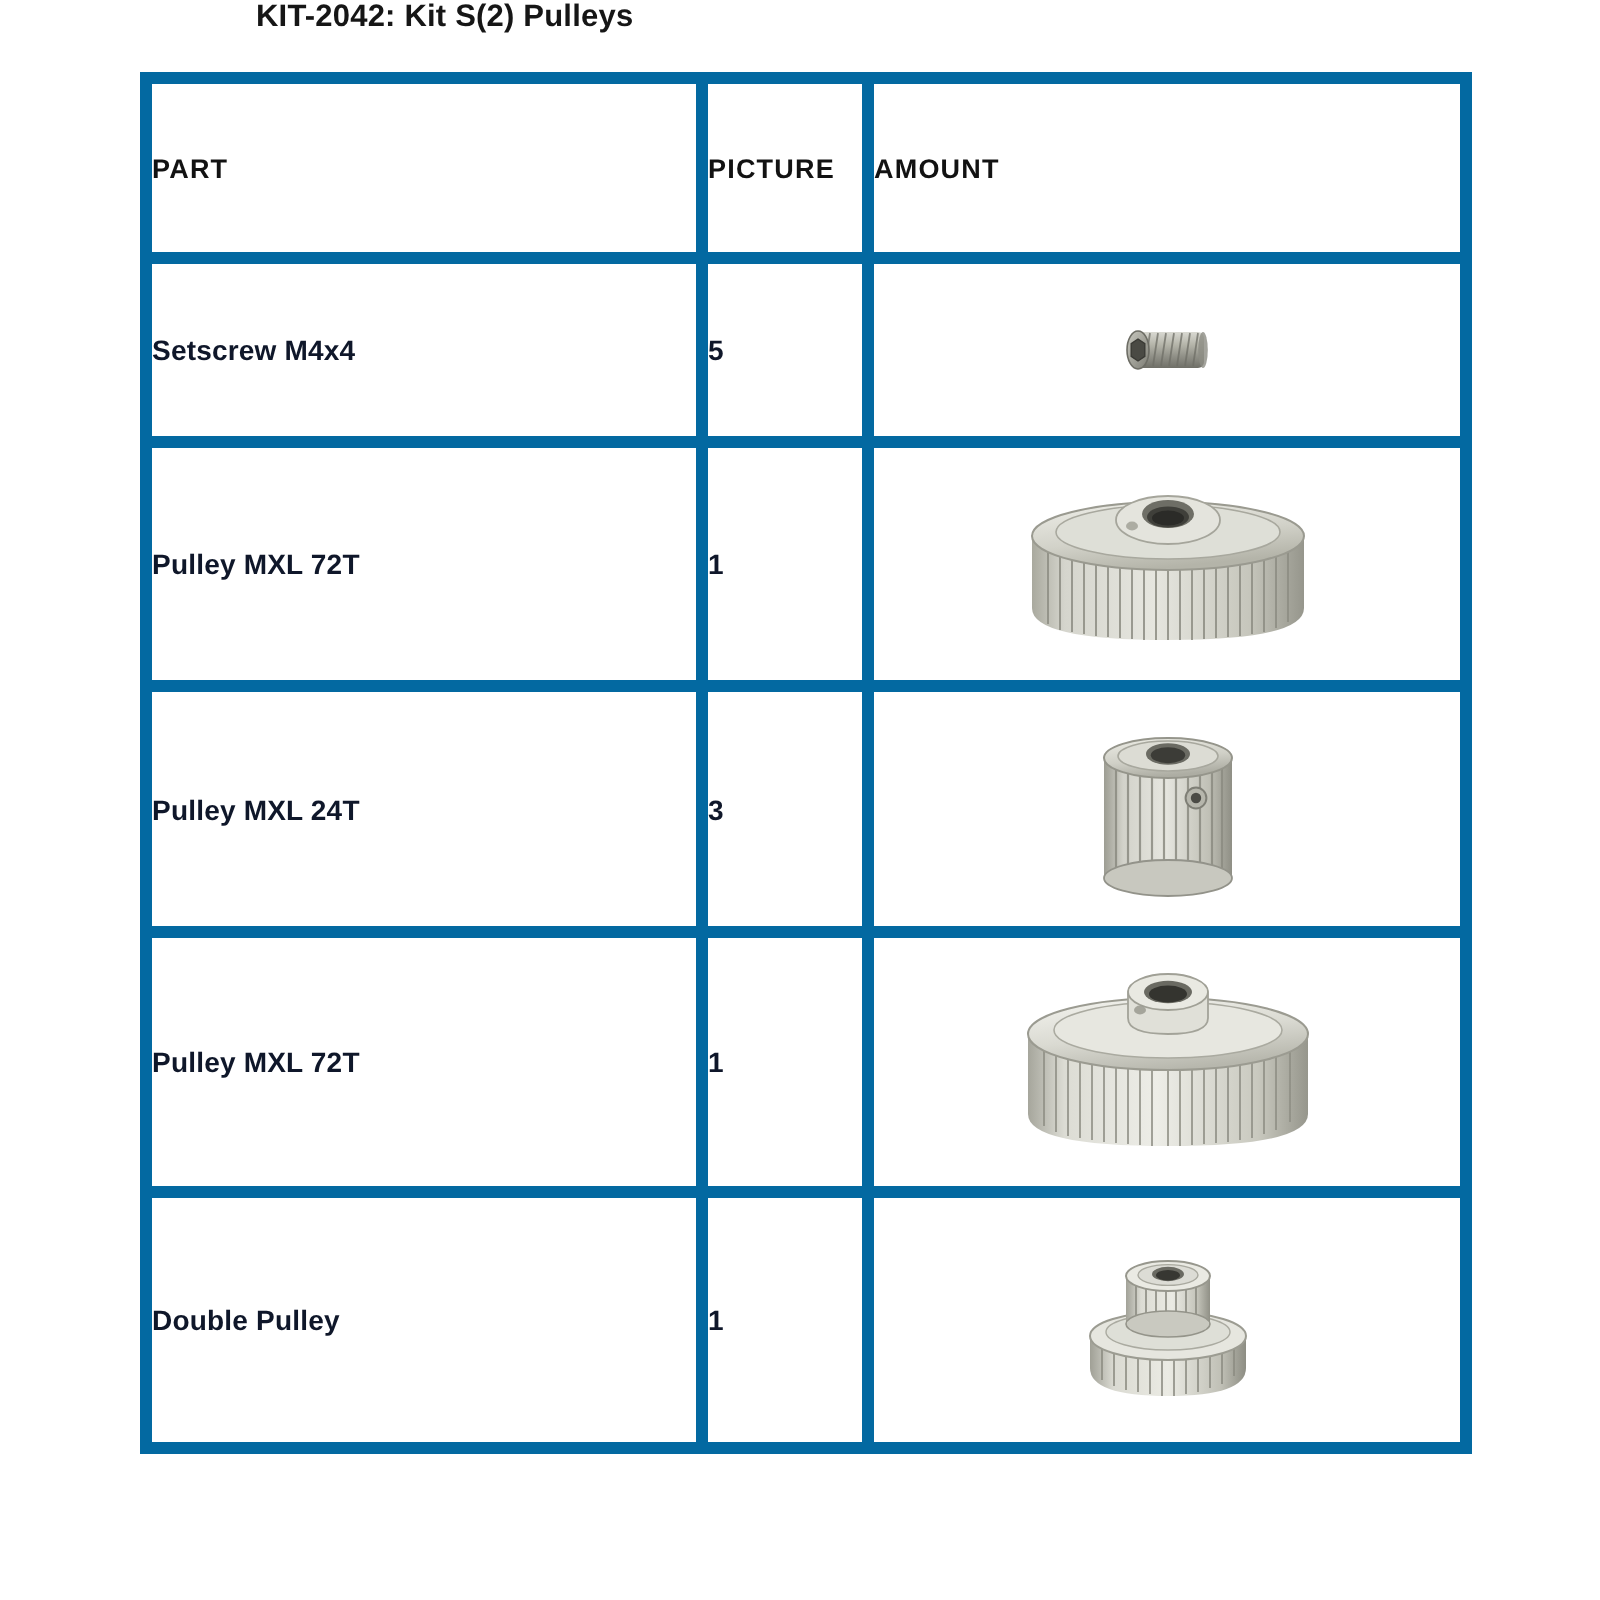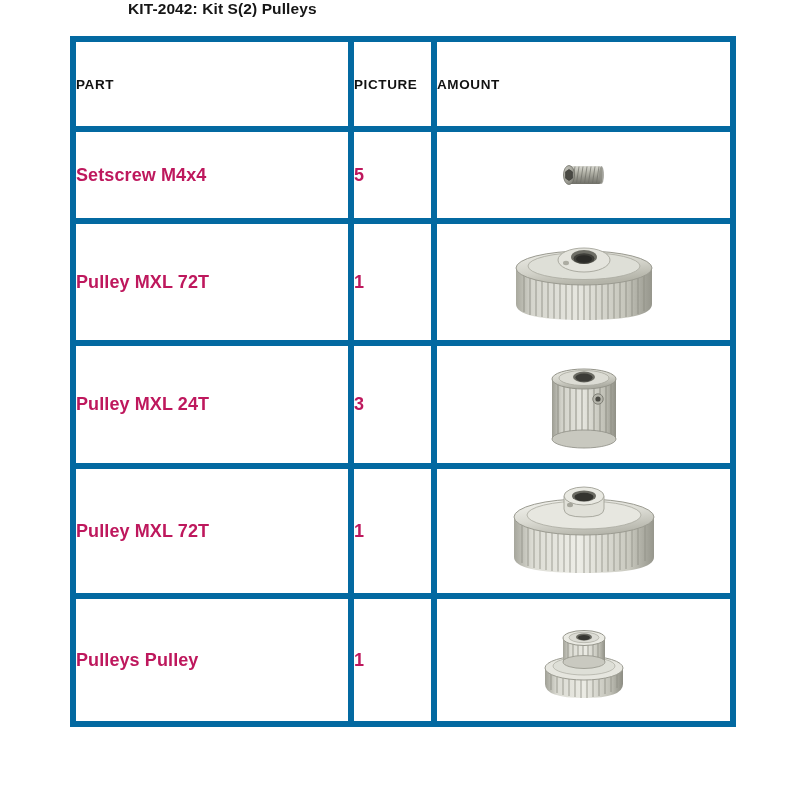--- a/index.html
+++ b/index.html
@@ -49,23 +49,23 @@
   .col-pic    { width: 299px; }
 
   thead th {
     height: 84px;
     font-size: 13.5px;
     font-weight: bold;
     letter-spacing: 0.6px;
     color: #121212;
   }
   tbody td {
-    font-size: 18px;
+    font-size: 14px;
     font-weight: bold;
-    color: #be185d;
+    color: #0f172a;
   }
   .cell-label { letter-spacing: 0.1px; }
   .cell-amount { font-weight: bold; }
 
   
   .r-setscrew   td { height: 86px; }
   .r-p72a       td { height: 116px; }
   .r-p24        td { height: 117px; margin-left: 16px; }
   .r-p72b       td { height: 124px; }
   .r-double     td { height: 122px; }
@@ -303,21 +303,21 @@
               <ellipse cx="84" cy="21" rx="20" ry="9" fill="#e9e9e2" stroke="#a0a096" stroke-width="0.9"></ellipse>
               <ellipse cx="84" cy="21" rx="12" ry="5.6" fill="#6a6a62"></ellipse>
               <ellipse cx="84" cy="22" rx="9.5" ry="4.2" fill="#34342f"></ellipse>
               <ellipse cx="70" cy="30" rx="3" ry="2.2" fill="#9a9a90" opacity="0.85"></ellipse>
             </svg>
           </div>
         </td>
       </tr>
 
       <tr class="r-double">
-        <td class="cell-label">Pulleys Pulley</td>
+        <td class="cell-label">Double Pulley</td>
         <td class="cell-amount">1</td>
         <td>
           <div class="pic-wrap">
             <svg width="118" height="104" viewBox="0 0 118 104">
               <defs>
                 <linearGradient id="g-small" x1="0" y1="0" x2="1" y2="0">
                   <stop offset="0%" stop-color="#a2a298"></stop>
                   <stop offset="18%" stop-color="#dcdcd4"></stop>
                   <stop offset="55%" stop-color="#ebebe4"></stop>
                   <stop offset="85%" stop-color="#c3c3b9"></stop>

